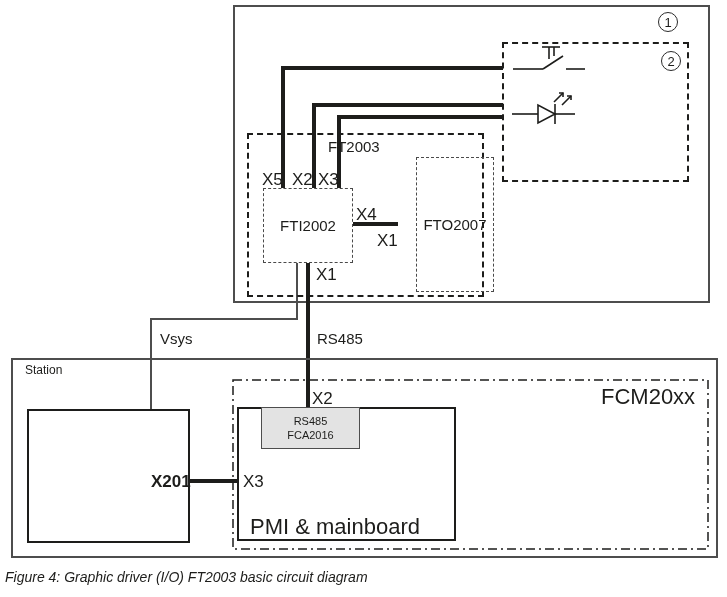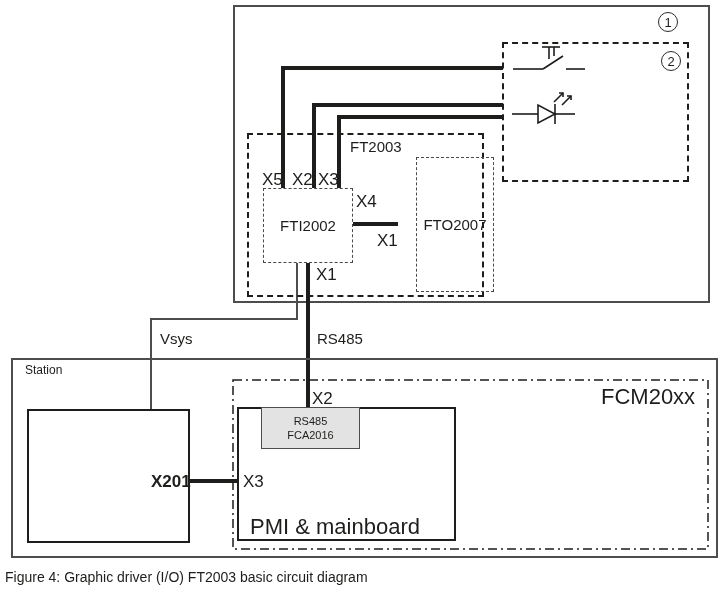--- a/index.html
+++ b/index.html
@@ -33,21 +33,21 @@
   .fs14 { font-size: 17px; }
   .fs15 { font-size: 15px; }
   .fs17 { font-size: 12px; }
   .fs18 { font-size: 22px; }
 
   .center-label {
     display: flex; align-items: center; justify-content: center;
     width: 100%; height: 100%;
   }
   .comm-text { text-align: center; font-size: 11px; line-height: 14px; padding-top: 6px; }
-  .caption { font-size: 14px; color: #1d1d1b; }
+  .caption { font-style: italic; font-size: 14px; color: #1d1d1b; }
   svg { display: block; }
 </style>
 </head>
 <body>
 
 <div class="canvas">
 
   <div class="abs outer-box" style="left:233px; top:5px; width:477px; height:298px;"></div>
 
   <div class="abs callout" style="left:658px; top:12px;">
@@ -101,34 +101,34 @@
 
   <div class="abs thick" style="left:306px; top:263px; width:4px; height:146px;"></div>
 
   <div class="abs thick" style="left:190px; top:479px; width:47px; height:4px;"></div>
 
   <div class="abs thin" style="left:296px; top:263px; width:2px; height:56px;"></div>
   <div class="abs thin" style="left:150px; top:318px; width:148px; height:2px;"></div>
   <div class="abs thin" style="left:150px; top:318px; width:2px; height:92px;"></div>
 
   <div class="abs bold-dash" style="left:247px; top:133px; width:237px; height:164px;"></div>
-  <div class="lbl fs15" style="left:350px; top:138px;">FT2003</div>
+  <div class="lbl fs15" style="left:328px; top:138px;">FT2003</div>
 
   <div class="abs fine-dash" style="left:263px; top:188px; width:90px; height:75px; background:#ffffff;">
     <div class="center-label fs15">FTI2002</div>
   </div>
 
   <div class="abs fine-dash" style="left:398px; top:157px; width:78px; height:135px;margin-left:18px;">
     <div class="center-label fs15">FTO2007</div>
   </div>
 
   <div class="lbl fs14" style="left:262px; top:170px;">X5</div>
   <div class="lbl fs14" style="left:292px; top:170px;">X2</div>
   <div class="lbl fs14" style="left:318px; top:170px;">X3</div>
-  <div class="lbl fs14" style="left:356px; top:192px;">X4</div>
+  <div class="lbl fs14" style="left:356px; top:205px;">X4</div>
   <div class="lbl fs14" style="left:377px; top:231px;">X1</div>
   <div class="lbl fs14" style="left:316px; top:265px;">X1</div>
 
   <div class="lbl fs15" style="left:160px; top:330px;">Vsys</div>
   <div class="lbl fs15" style="left:317px; top:330px;">RS485</div>
 
   <div class="abs station-box" style="left:11px; top:358px; width:707px; height:200px;"></div>
   <div class="lbl fs17" style="left:25px; top:363px;">Station</div>
 
   <div class="abs" style="left:232px; top:379px;">

